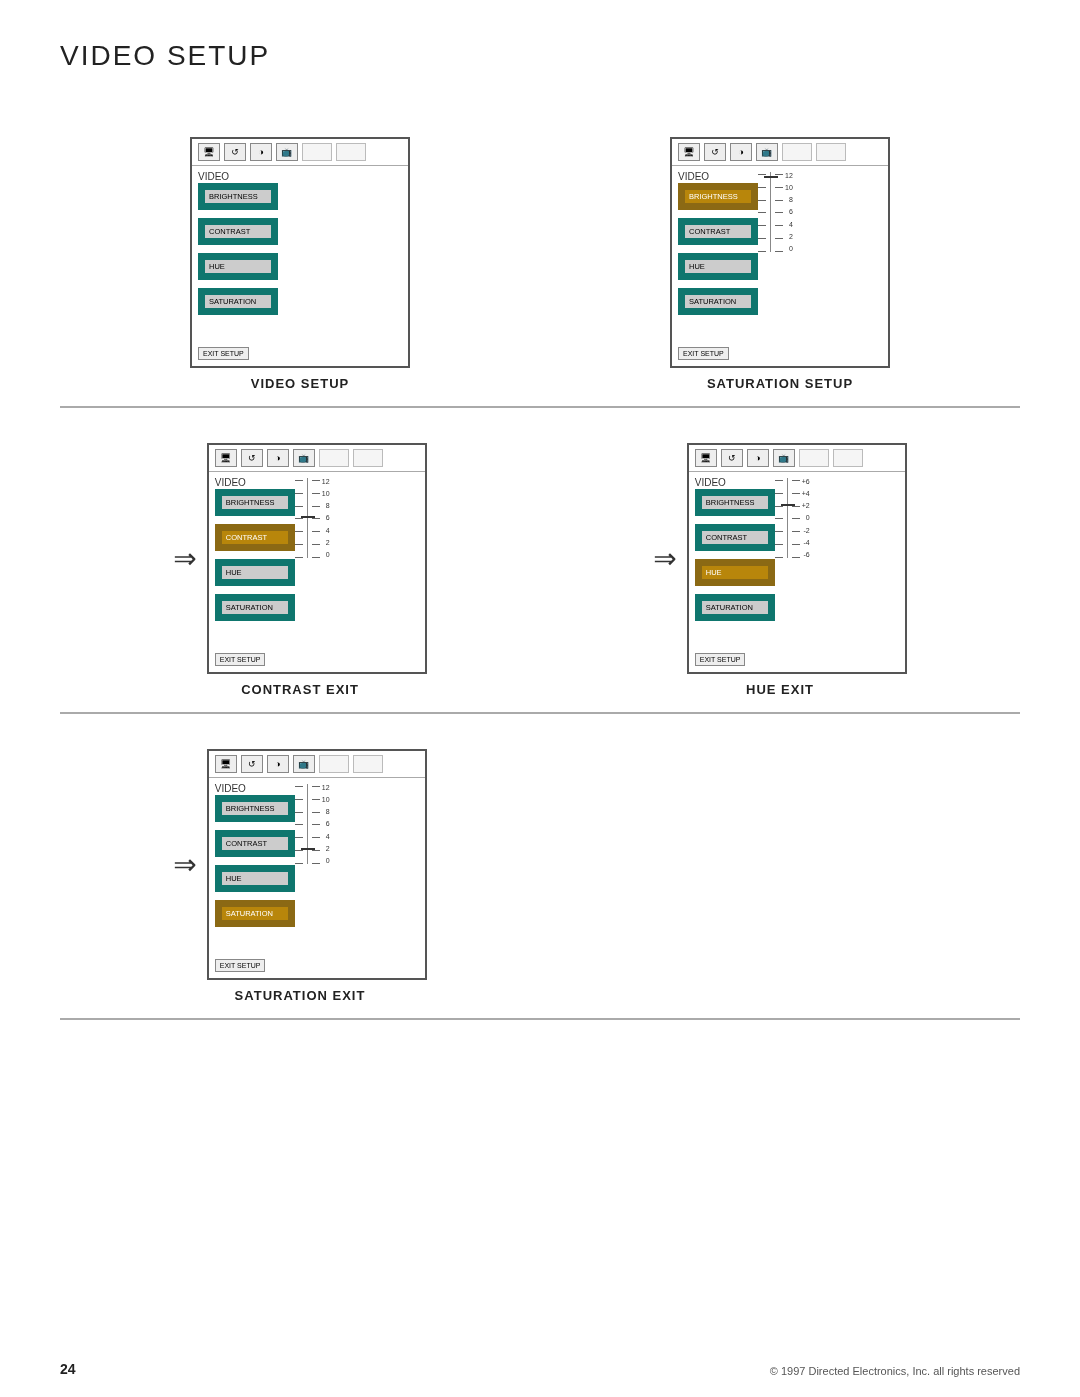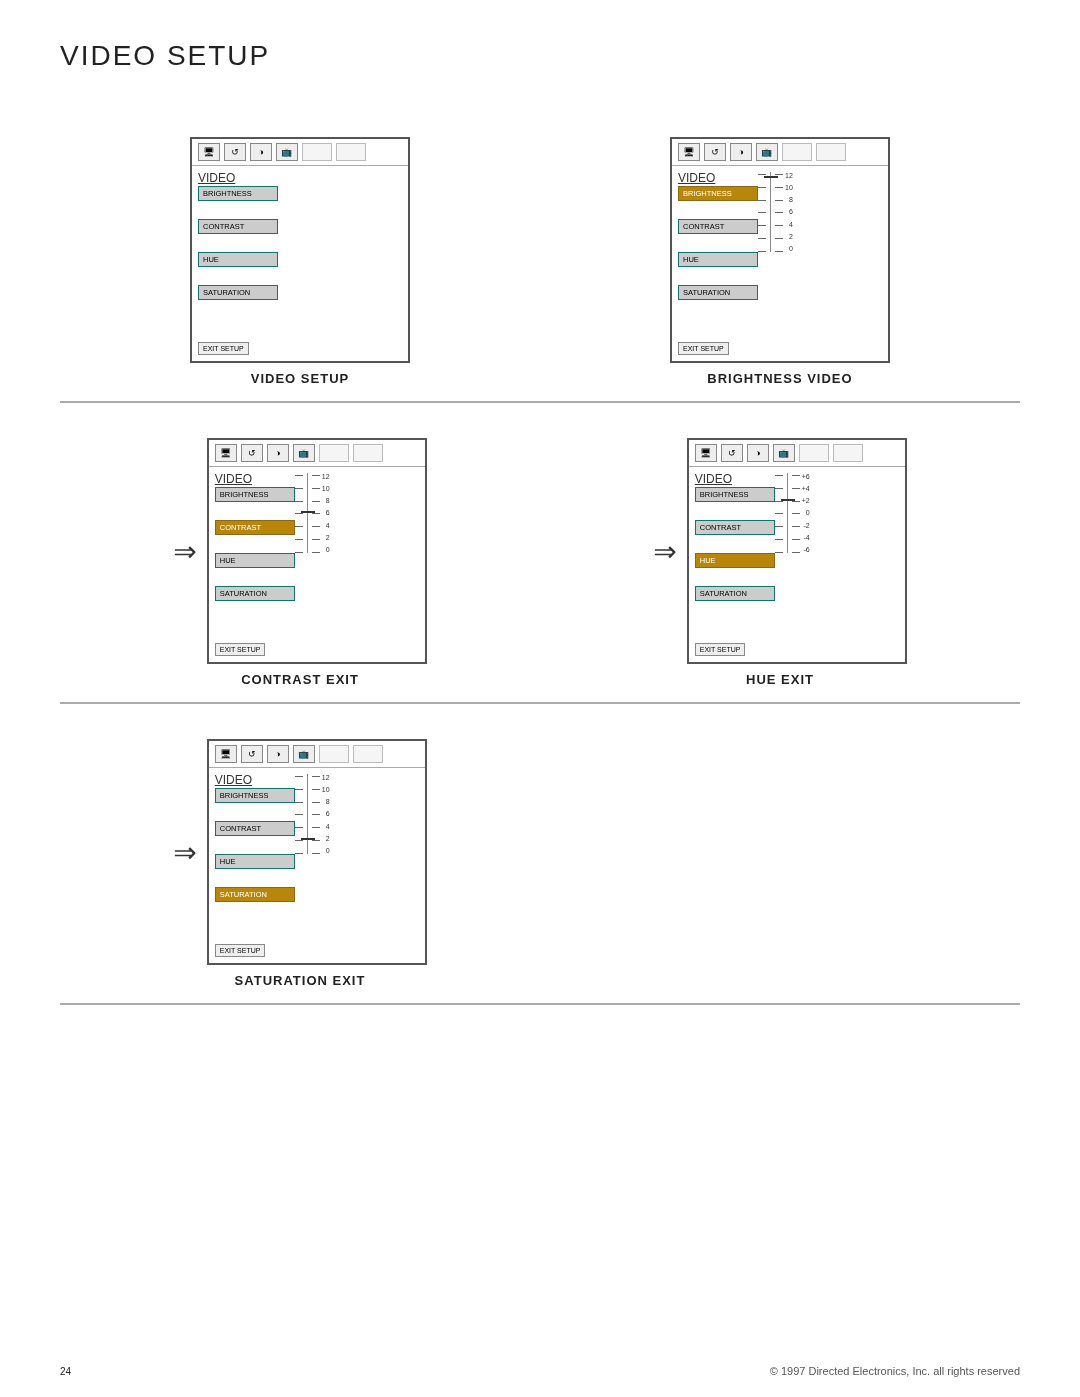--- a/index.html
+++ b/index.html
@@ -86,32 +86,31 @@
       display: flex;
       flex-direction: row;
     }
 
     .menu-col {
       width: 80px;
       flex-shrink: 0;
     }
 
     .menu-label {
-      font-size: 12px;
+      font-size: 10px;
       color: #333;
       padding: 1px 0;
-      text-decoration: underline;
     }
 
     .menu-item {
       font-size: 7.5px;
       background: #ccc;
-      border: 1px solid #0f766e;
+      border: 7px solid #0f766e;
       padding: 2px 4px;
-      margin-bottom: 18px;
+      margin-bottom: 8px;
       color: #000;
     }
 
     .menu-item.active {
       background: #b8860b;
       color: #fff;
       border-color: #8B6914;
     }
 
     .exit-btn {
@@ -148,22 +147,22 @@
       bottom: 20px;
       right: 60px;
       font-size: 11px;
       color: #555;
     }
 
     .page-number {
       position: absolute;
       bottom: 20px;
       left: 60px;
-      font-size: 10px;
-      font-weight: normal;
+      font-size: 14px;
+      font-weight: bold;
       color: #222;
     }
 
     .row-pair {
       display: grid;
       grid-template-columns: 1fr 1fr;
       border-bottom: 2px solid #aaa;
       padding: 15px 0 5px 0;
     }
 
@@ -253,21 +252,21 @@
               <span>10</span>
               <span>8</span>
               <span>6</span>
               <span>4</span>
               <span>2</span>
               <span>0</span>
           </div>
         </div>
       </div>
     </div>
-    <div class="caption">BRIGHTNESS VIDEO</div>
+    <div class="caption">SATURATION SETUP</div>
   </div>
 
 </div>
 
 <div class="row-pair">
 
   <div class="cell">
     <div style="display:flex;flex-direction:row;align-items:center;">
       <div class="arrow">⇒</div>
       <div class="screen">

